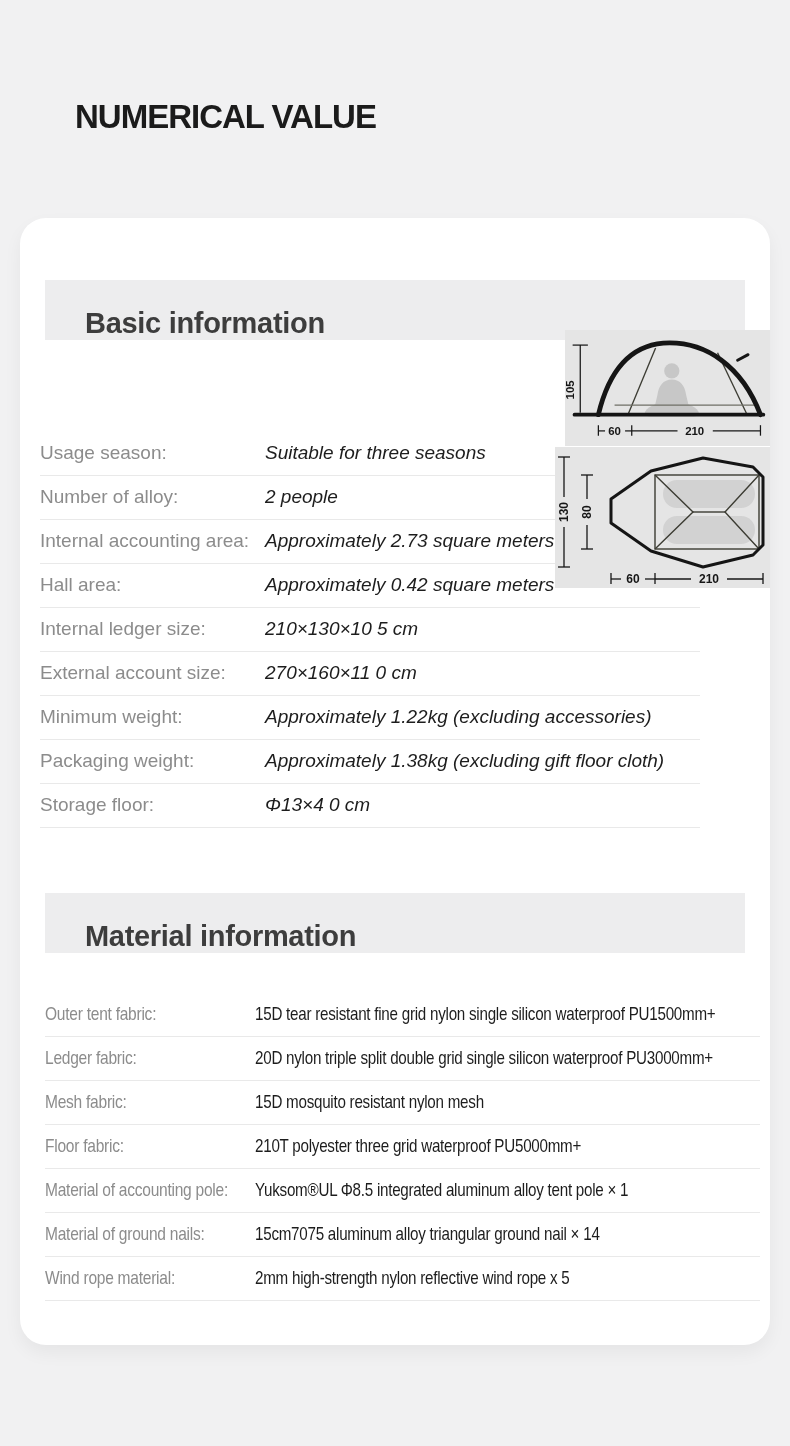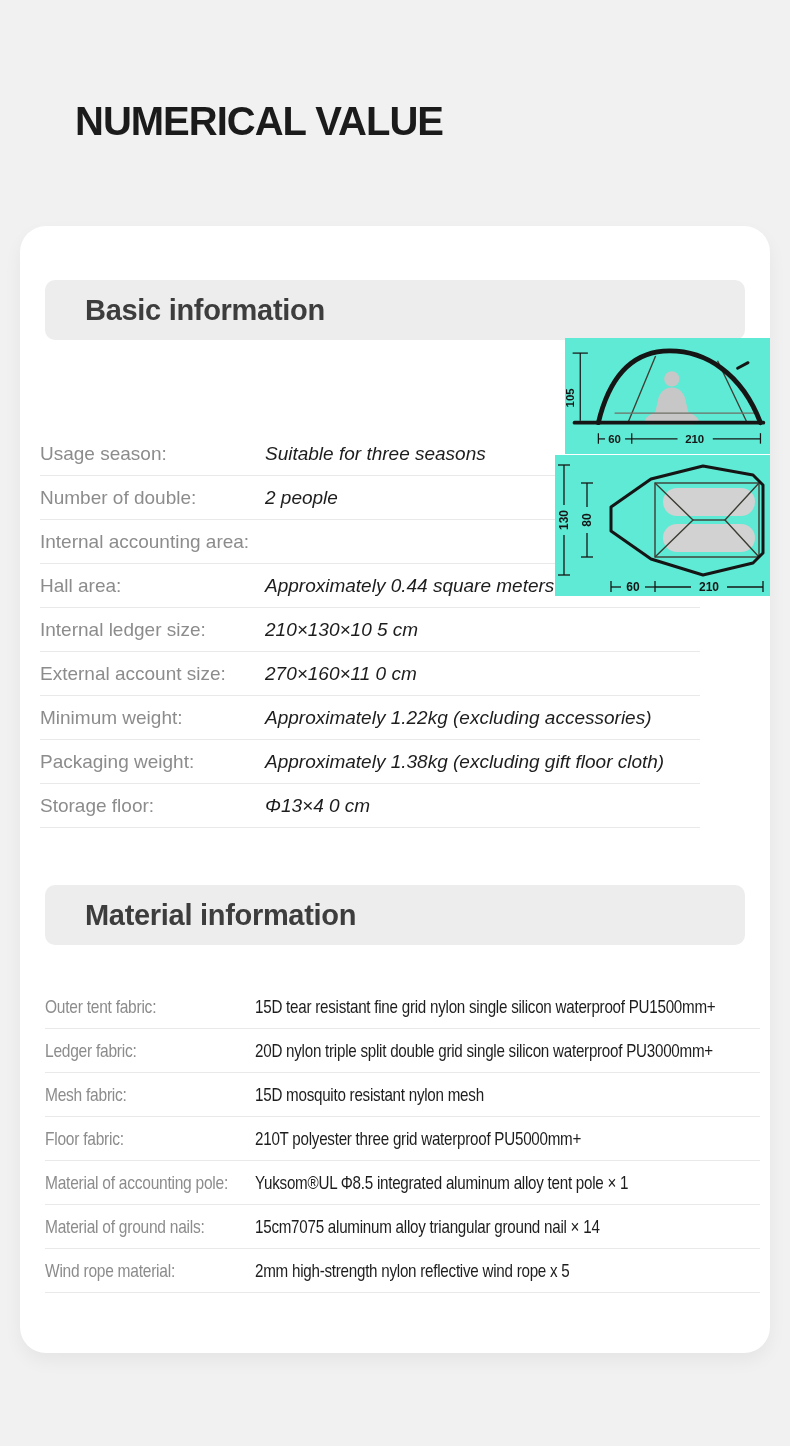--- a/index.html
+++ b/index.html
@@ -8,37 +8,37 @@
     width:790px; height:1446px;
     background:#f1f1f2;
     font-family:"Liberation Sans", sans-serif;
     overflow:hidden;
     color:#1c1c1c;
   }
   .page { width:790px; height:1446px; position:relative; }
 
   .title {
     padding-top:98px; margin-left:75px;
-    font-size:40px; font-weight:800; letter-spacing:-1px;
+    font-size:33px; font-weight:800; letter-spacing:-1px;
     color:#1b1b1b; line-height:1.15;
   }
 
   .card {
     position:relative;
     margin:82px auto 0 auto;
     width:750px; height:1127px;
     background:#ffffff;
     border-radius:26px;
     box-shadow:0 8px 18px rgba(0,0,0,0.05);
   }
 
   .section-header {
-    margin:4px 25px; width:700px; height:60px;
-    background:#ededee; border-radius:10px;
-    display:flex; align-items:center;
+    margin:12px 25px; width:700px; height:60px;
+    background:#ededee; border-radius:0;
+    display:flex; align-items:flex-end;
     padding-left:40px;
   }
   .sh-text { font-size:29px; font-weight:700; color:#3d3d3d; letter-spacing:-0.3px; }
 
   .table { list-style:none; }
   .table.basic { margin:92px 0 0 20px; width:660px; }
   .table.material { width:715px; margin:40px 0 0 25px; }
 
   .spec-row {
     display:flex; align-items:center; height:44px;
@@ -54,21 +54,21 @@
     width:210px; font-size:18.5px;
     transform:scaleX(0.84); transform-origin:0 50%;
     letter-spacing:-0.3px; white-space:nowrap;
   }
   .material .row-value {
     font-size:18.5px;
     transform:scaleX(0.82); transform-origin:0 50%;
     letter-spacing:-0.3px; white-space:nowrap;
   }
 
-  .diagram { position:absolute; background:#5eead4; }
+  .diagram { position:absolute; background:#e5e5e5; }
   .diagram.side { left:545px; top:112px; width:205px; height:116px; }
   .diagram.top  { left:535px; top:229px; width:215px; height:141px; }
   .diagram svg { display:block; width:100%; height:100%; }
 
   .dim-text { font-family:"Liberation Sans", sans-serif; font-size:12px; font-weight:700; fill:#161616; }
 
   .mat-header-spacer { height:53px; }
   .basic-header-spacer { height:50px; }
 </style>
 </head>
@@ -84,29 +84,30 @@
     <div class="section-header">
       <span class="sh-text">Basic information</span>
     </div>
 
     <div class="table basic">
         <div class="spec-row">
     <span class="row-label">Usage season:</span>
     <span class="row-value">Suitable for three seasons</span>
   </div>
         <div class="spec-row">
-    <span class="row-label">Number of double:</span>
+    <span class="row-label">Number of alloy:</span>
     <span class="row-value">2 people</span>
   </div>
         <div class="spec-row">
     <span class="row-label">Internal accounting area:</span>
+    <span class="row-value">Approximately 2.73 square meters</span>
   </div>
         <div class="spec-row">
     <span class="row-label">Hall area:</span>
-    <span class="row-value">Approximately 0.44 square meters</span>
+    <span class="row-value">Approximately 0.42 square meters</span>
   </div>
         <div class="spec-row">
     <span class="row-label">Internal ledger size:</span>
     <span class="row-value">210×130×10 5 cm</span>
   </div>
         <div class="spec-row">
     <span class="row-label">External account size:</span>
     <span class="row-value">270×160×11 0 cm</span>
   </div>
         <div class="spec-row">

